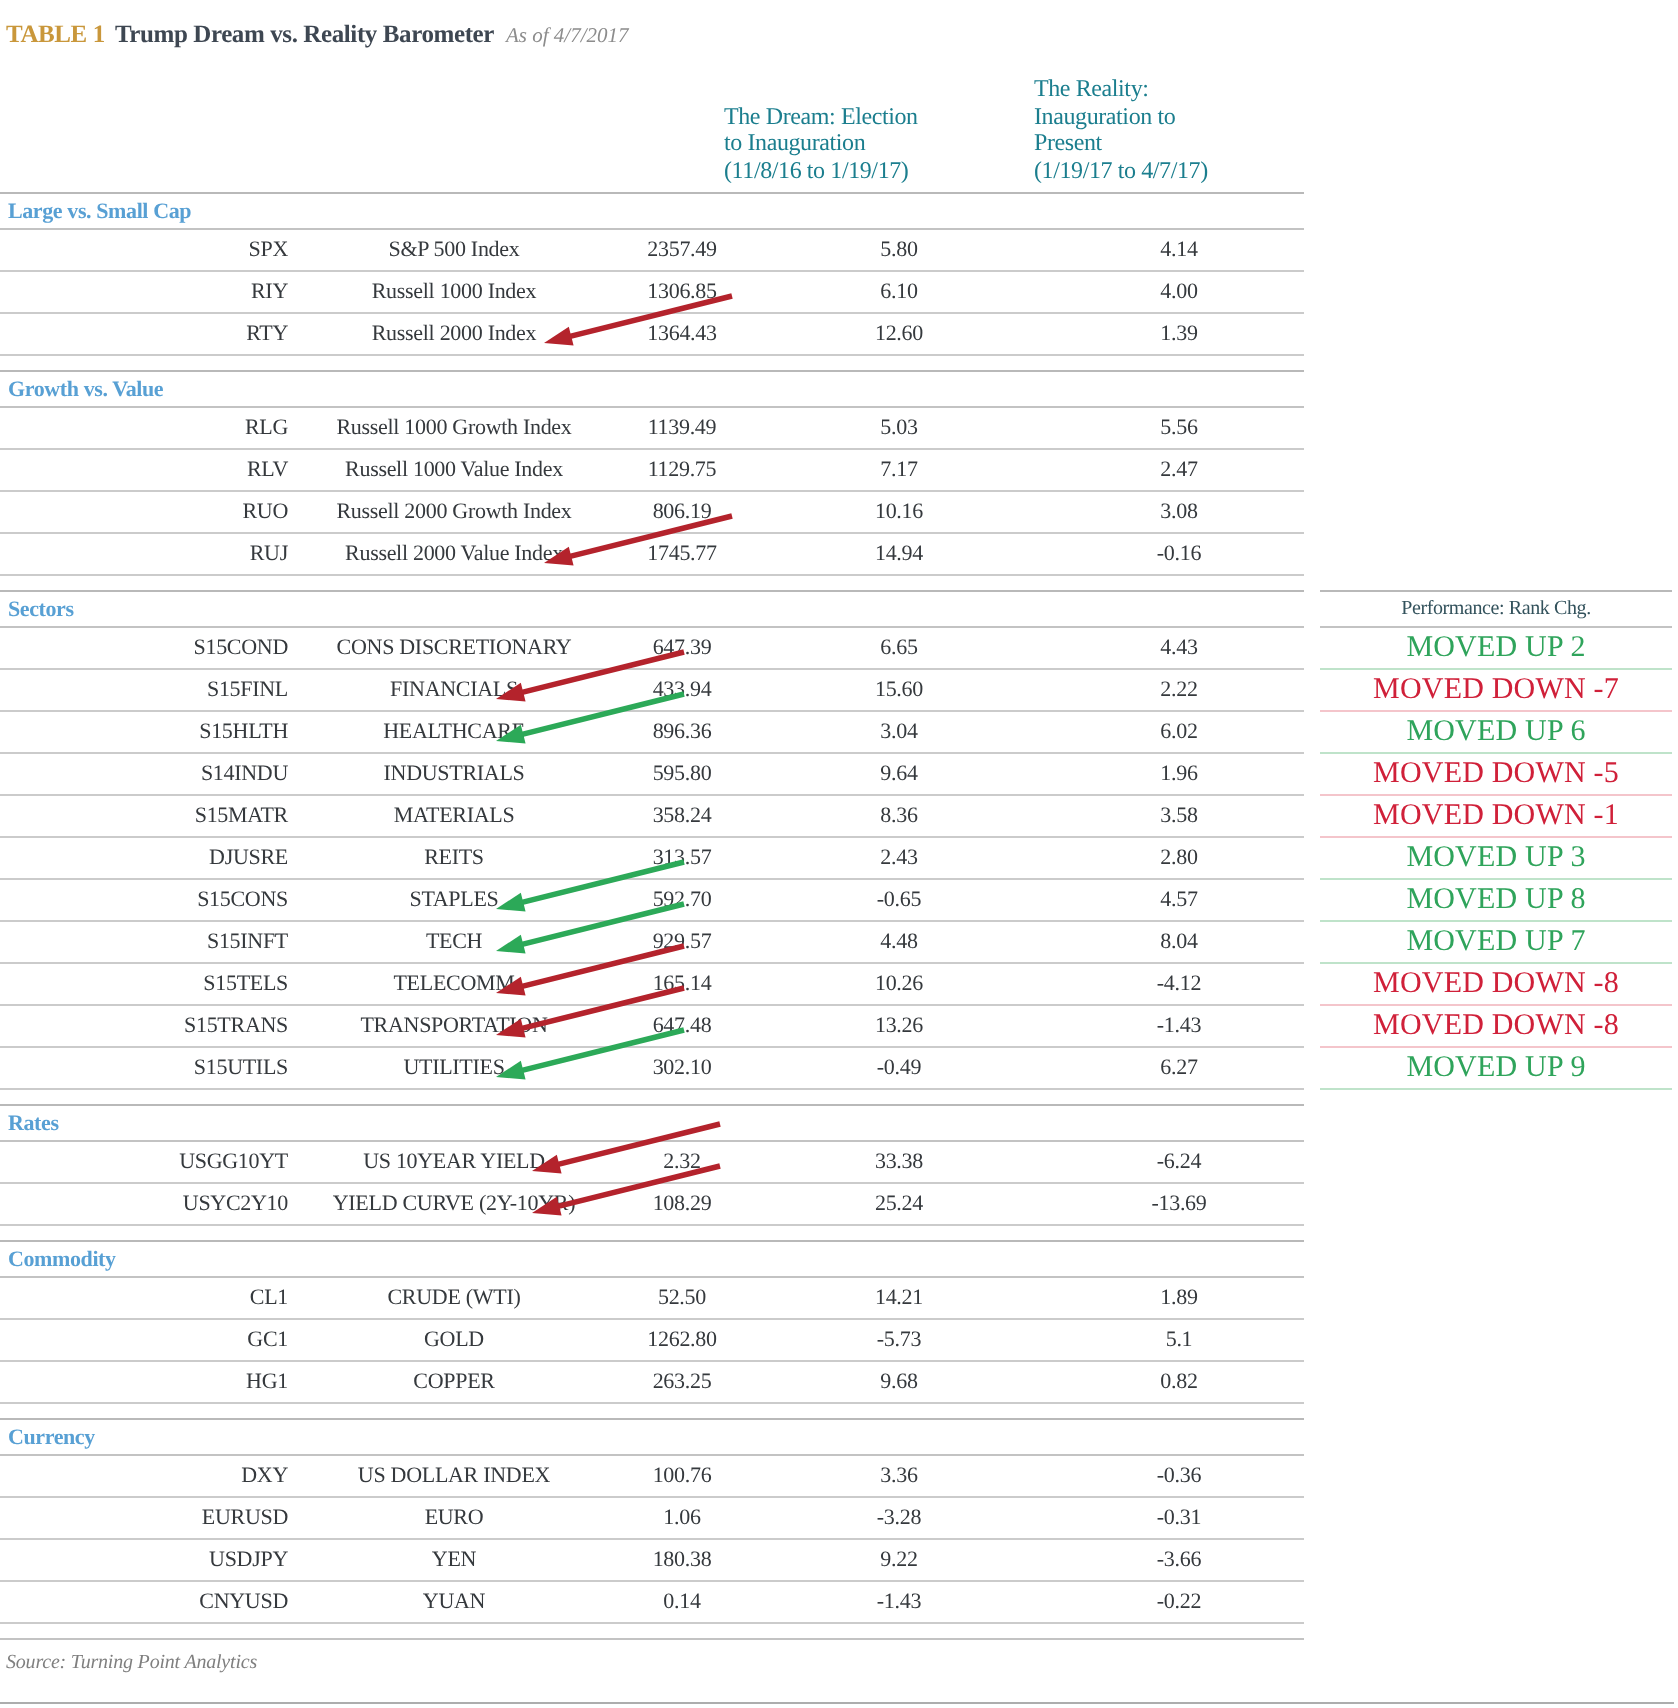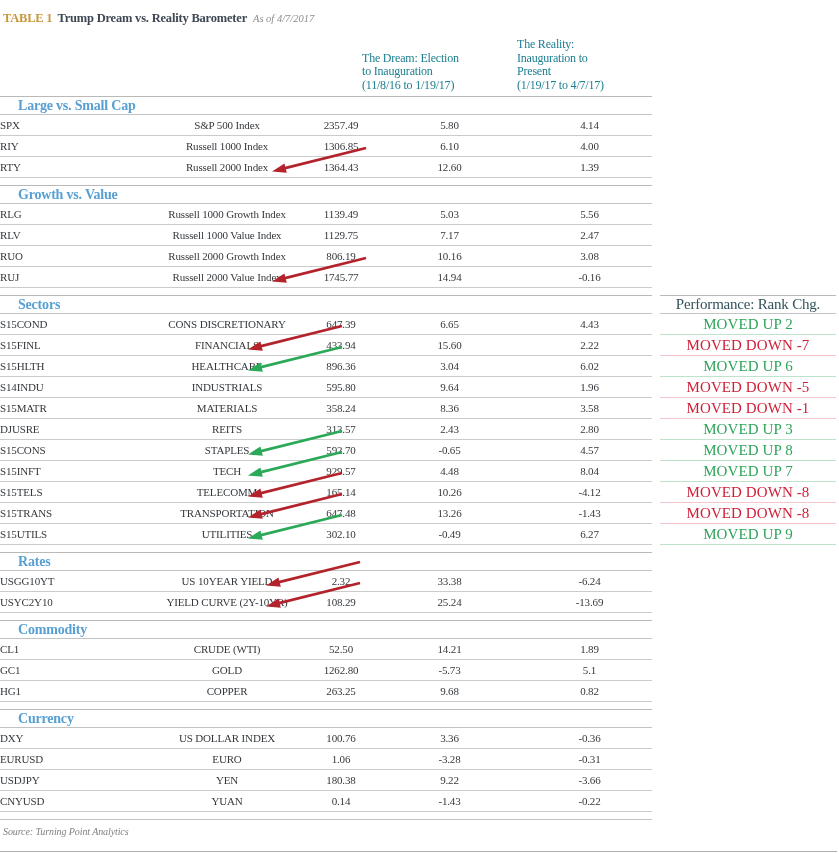--- a/index.html
+++ b/index.html
@@ -24,36 +24,36 @@
   .reality-h{left:517px;width:145px;}
   
   .table-body{position:relative;}
   .section{position:relative;width:839px;}
   .section + .section{margin-top:7px;}
   .sec-header{
     position:relative;width:652px;height:17px;
     border-top:1px solid #B9B9B9;border-bottom:1px solid #C3C3C3;
     display:flex;align-items:center;
   }
-  .sec-title{color:var(--section-blue,#58A0D4);font-weight:bold;font-size:14px;
-             padding-left:18px;letter-spacing:-0.2px;}
+  .sec-title{color:var(--section-blue,#58A0D4);font-weight:bold;font-size:11px;
+             padding-left:4px;letter-spacing:-0.2px;}
   .rank-header{
     position:absolute;left:660px;top:-1px;width:176px;height:17px;
     border-top:1px solid #B9B9B9;border-bottom:1px solid #C3C3C3;
     display:flex;align-items:center;justify-content:center;
-    color:var(--rank-header-ink,#33525C);font-size:15px;letter-spacing:-0.2px;
+    color:var(--rank-header-ink,#33525C);font-size:10px;letter-spacing:-0.2px;
   }
   .row{
     position:relative;width:652px;height:20px;
     border-bottom:1px solid #CBCBCB;
     display:flex;align-items:center;
     font-size:11px;letter-spacing:-0.15px;
   }
   .c{white-space:nowrap;overflow:visible;}
-  .ticker{width:144px;box-sizing:border-box;text-align:left;}
+  .ticker{width:144px;padding-left:18px;box-sizing:border-box;text-align:right;}
   .name{width:166px;text-align:center;}
   .value{width:62px;text-align:center;}
   .dream{width:155px;text-align:center;}
   .reality{width:125px;text-align:center;}
   .rank-cell{
     position:absolute;left:660px;top:0;width:176px;height:20px;
     display:flex;align-items:center;justify-content:center;
     font-size:15px;letter-spacing:0.1px;
   }
   .rank-cell.up{color:var(--rank-up,#2FA45B);border-bottom:1px solid var(--tint-up,#BFE3CA);}

